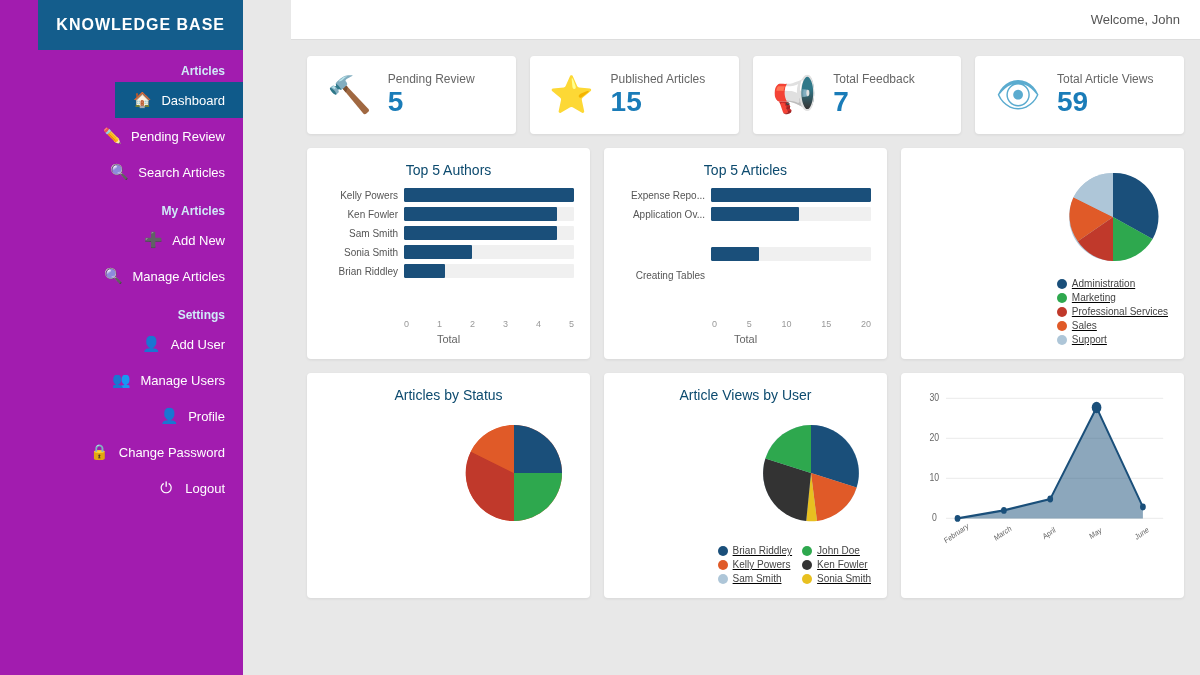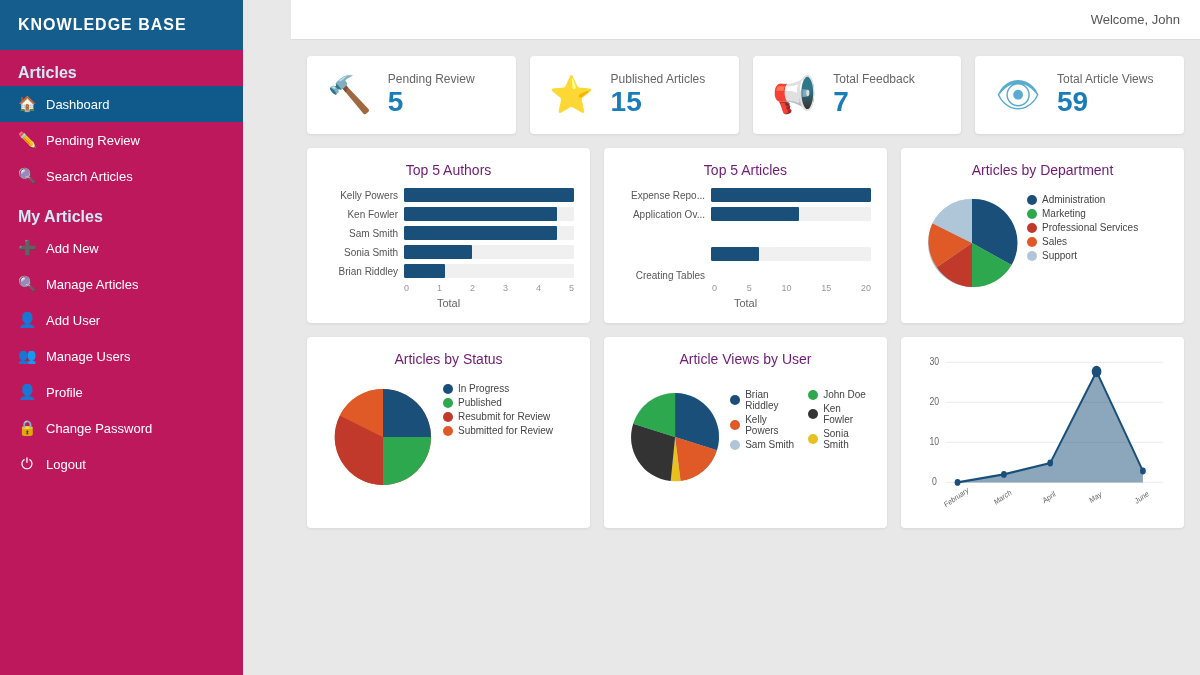--- a/index.html
+++ b/index.html
@@ -1,27 +1,28 @@
 <!DOCTYPE html>
 <html><head>
   <meta charset="utf-8">
   <style>
     * { box-sizing: border-box; margin: 0; padding: 0; }
     body { font-family: Arial, sans-serif; background: #e8e8e8; display: flex; height: 675px; overflow: hidden; font-size: 13px; }
 
     
     #sidebar {
-      width: 243px; min-width: 243px; background: #be185d; color: white; display: flex; flex-direction: column;
+      width: 243px; min-width: 243px; background: #a21caf; color: white; display: flex; flex-direction: column;
       overflow-y: auto;
+      align-items: flex-end;
     }
     #sidebar-header {
       background: #145d8c; padding: 16px 18px; font-size: 16px; font-weight: bold; letter-spacing: 1px;
     }
     .sidebar-section-label {
-      padding: 14px 18px 4px 18px; font-size: 16px; font-weight: bold; color: #d0eaf8;
+      padding: 14px 18px 4px 18px; font-size: 12px; font-weight: bold; color: #d0eaf8;
     }
     .sidebar-item {
       display: flex; align-items: center; padding: 9px 18px; cursor: pointer; color: white; font-size: 13px;
       gap: 10px; transition: background 0.15s;
     }
     .sidebar-item.active { background: #0f5a8a; }
     .sidebar-icon { font-size: 15px; width: 18px; text-align: center; }
 
     
     #main { flex: 1; display: flex; flex-direction: column; overflow: hidden; padding-left: 48px; }
@@ -41,33 +42,33 @@
     .stat-info { display: flex; flex-direction: column; }
     .stat-label { font-size: 12px; color: #666; }
     .stat-value { font-size: 28px; color: #1a7cb8; font-weight: bold; }
 
     
     .charts-row { display: flex; gap: 14px; }
     .chart-card {
       flex: 1; background: white; border-radius: 4px; padding: 14px 16px; box-shadow: 0 1px 3px rgba(0,0,0,0.08);
       display: flex; flex-direction: column;
     }
-    .chart-title { font-size: 14px; color: #701a75; text-align: center; margin-bottom: 10px; font-weight: normal; }
+    .chart-title { font-size: 14px; color: #0c4a6e; text-align: center; margin-bottom: 10px; font-weight: normal; }
 
     
     .bar-chart { display: flex; flex-direction: column; gap: 5px; flex: 1; }
     .bar-row { display: flex; align-items: center; gap: 6px; font-size: 10px; color: #555; }
     .bar-label { width: 75px; text-align: right; white-space: nowrap; overflow: hidden; text-overflow: ellipsis; font-size: 10px; }
     .bar-container { flex: 1; height: 14px; background: #f0f0f0; border-radius: 1px; overflow: hidden; }
     .bar-fill { height: 100%; background: #1a4f7a; border-radius: 1px; }
     .bar-axis { display: flex; justify-content: space-between; font-size: 9px; color: #999; padding-left: 81px; margin-top: 2px; }
     .bar-axis-label { text-align: center; font-size: 11px; color: #666; margin-top: 4px; }
 
     
-    .pie-container { display: flex; flex-direction: row; align-items: flex-start; flex: 1; }
+    .pie-container { display: flex; flex-direction: column; align-items: flex-end; flex: 1; text-decoration: underline; }
     .legend { display: flex; flex-direction: column; gap: 3px; margin-top: 6px; font-size: 10px; color: #444; }
     .legend-item { display: flex; align-items: center; gap: 5px; }
     .legend-dot { width: 10px; height: 10px; border-radius: 50%; flex-shrink: 0; }
 
     
     .line-chart-area { flex: 1; position: relative; }
   </style>
 </head>
 <body>
 
@@ -91,20 +92,21 @@
   <div class="sidebar-section-label">My Articles</div>
   <div class="sidebar-item">
     <span class="sidebar-icon">➕</span>
     <span>Add New</span>
   </div>
   <div class="sidebar-item">
     <span class="sidebar-icon">🔍</span>
     <span>Manage Articles</span>
   </div>
 
+  <div class="sidebar-section-label">Settings</div>
   <div class="sidebar-item">
     <span class="sidebar-icon">👤</span>
     <span>Add User</span>
   </div>
   <div class="sidebar-item">
     <span class="sidebar-icon">👥</span>
     <span>Manage Users</span>
   </div>
   <div class="sidebar-item">
     <span class="sidebar-icon">👤</span>
@@ -230,21 +232,20 @@
           <span>0</span>
             <span>5</span>
             <span>10</span>
             <span>15</span>
             <span>20</span>
         </div>
         <div class="bar-axis-label">Total</div>
       </div>
 
       <div class="chart-card">
-        <div class="chart-title">Articles by Department</div>
         <div class="pie-container">
           <svg width="110" height="110" viewBox="0 0 100 100">
 
             <circle cx="50" cy="50" r="40" fill="#aec6d8"></circle>
             <path d="M50,50 L50,10 A40,40 0 0,1 86,70 Z" fill="#1a4f7a"></path>
             <path d="M50,50 L86,70 A40,40 0 0,1 50,90 Z" fill="#2ea84e"></path>
             <path d="M50,50 L50,90 A40,40 0 0,1 18,72 Z" fill="#c0392b"></path>
             <path d="M50,50 L18,72 A40,40 0 0,1 14,32 Z" fill="#e05a28"></path>
             <path d="M50,50 L14,32 A40,40 0 0,1 50,10 Z" fill="#aec6d8"></path>
           </svg>
@@ -279,38 +280,20 @@
       <div class="chart-card">
         <div class="chart-title">Articles by Status</div>
         <div class="pie-container">
           <svg width="120" height="120" viewBox="0 0 100 100">
             <circle cx="50" cy="50" r="40" fill="#e05a28"></circle>
             <path d="M50,50 L50,10 A40,40 0 0,1 90,50 Z" fill="#1a4f7a"></path>
             <path d="M50,50 L90,50 A40,40 0 0,1 50,90 Z" fill="#2ea84e"></path>
             <path d="M50,50 L50,90 A40,40 0 0,1 14,32 Z" fill="#c0392b"></path>
             <path d="M50,50 L14,32 A40,40 0 0,1 50,10 Z" fill="#e05a28"></path>
           </svg>
-          <div class="legend" id="status-legend">
-              <div class="legend-item">
-    <div class="legend-dot" style="background:#1a4f7a;"></div>
-    <span>In Progress</span>
-  </div>
-              <div class="legend-item">
-    <div class="legend-dot" style="background:#2ea84e;"></div>
-    <span>Published</span>
-  </div>
-              <div class="legend-item">
-    <div class="legend-dot" style="background:#c0392b;"></div>
-    <span>Resubmit for Review</span>
-  </div>
-              <div class="legend-item">
-    <div class="legend-dot" style="background:#e05a28;"></div>
-    <span>Submitted for Review</span>
-  </div>
-            </div>
         </div>
       </div>
 
       <div class="chart-card">
         <div class="chart-title">Article Views by User</div>
         <div class="pie-container">
           <svg width="120" height="120" viewBox="0 0 100 100">
             <circle cx="50" cy="50" r="40" fill="#aec6d8"></circle>
             <path d="M50,50 L50,10 A40,40 0 0,1 88,62 Z" fill="#1a4f7a"></path>
             <path d="M50,50 L88,62 A40,40 0 0,1 55,90 Z" fill="#e05a28"></path>

